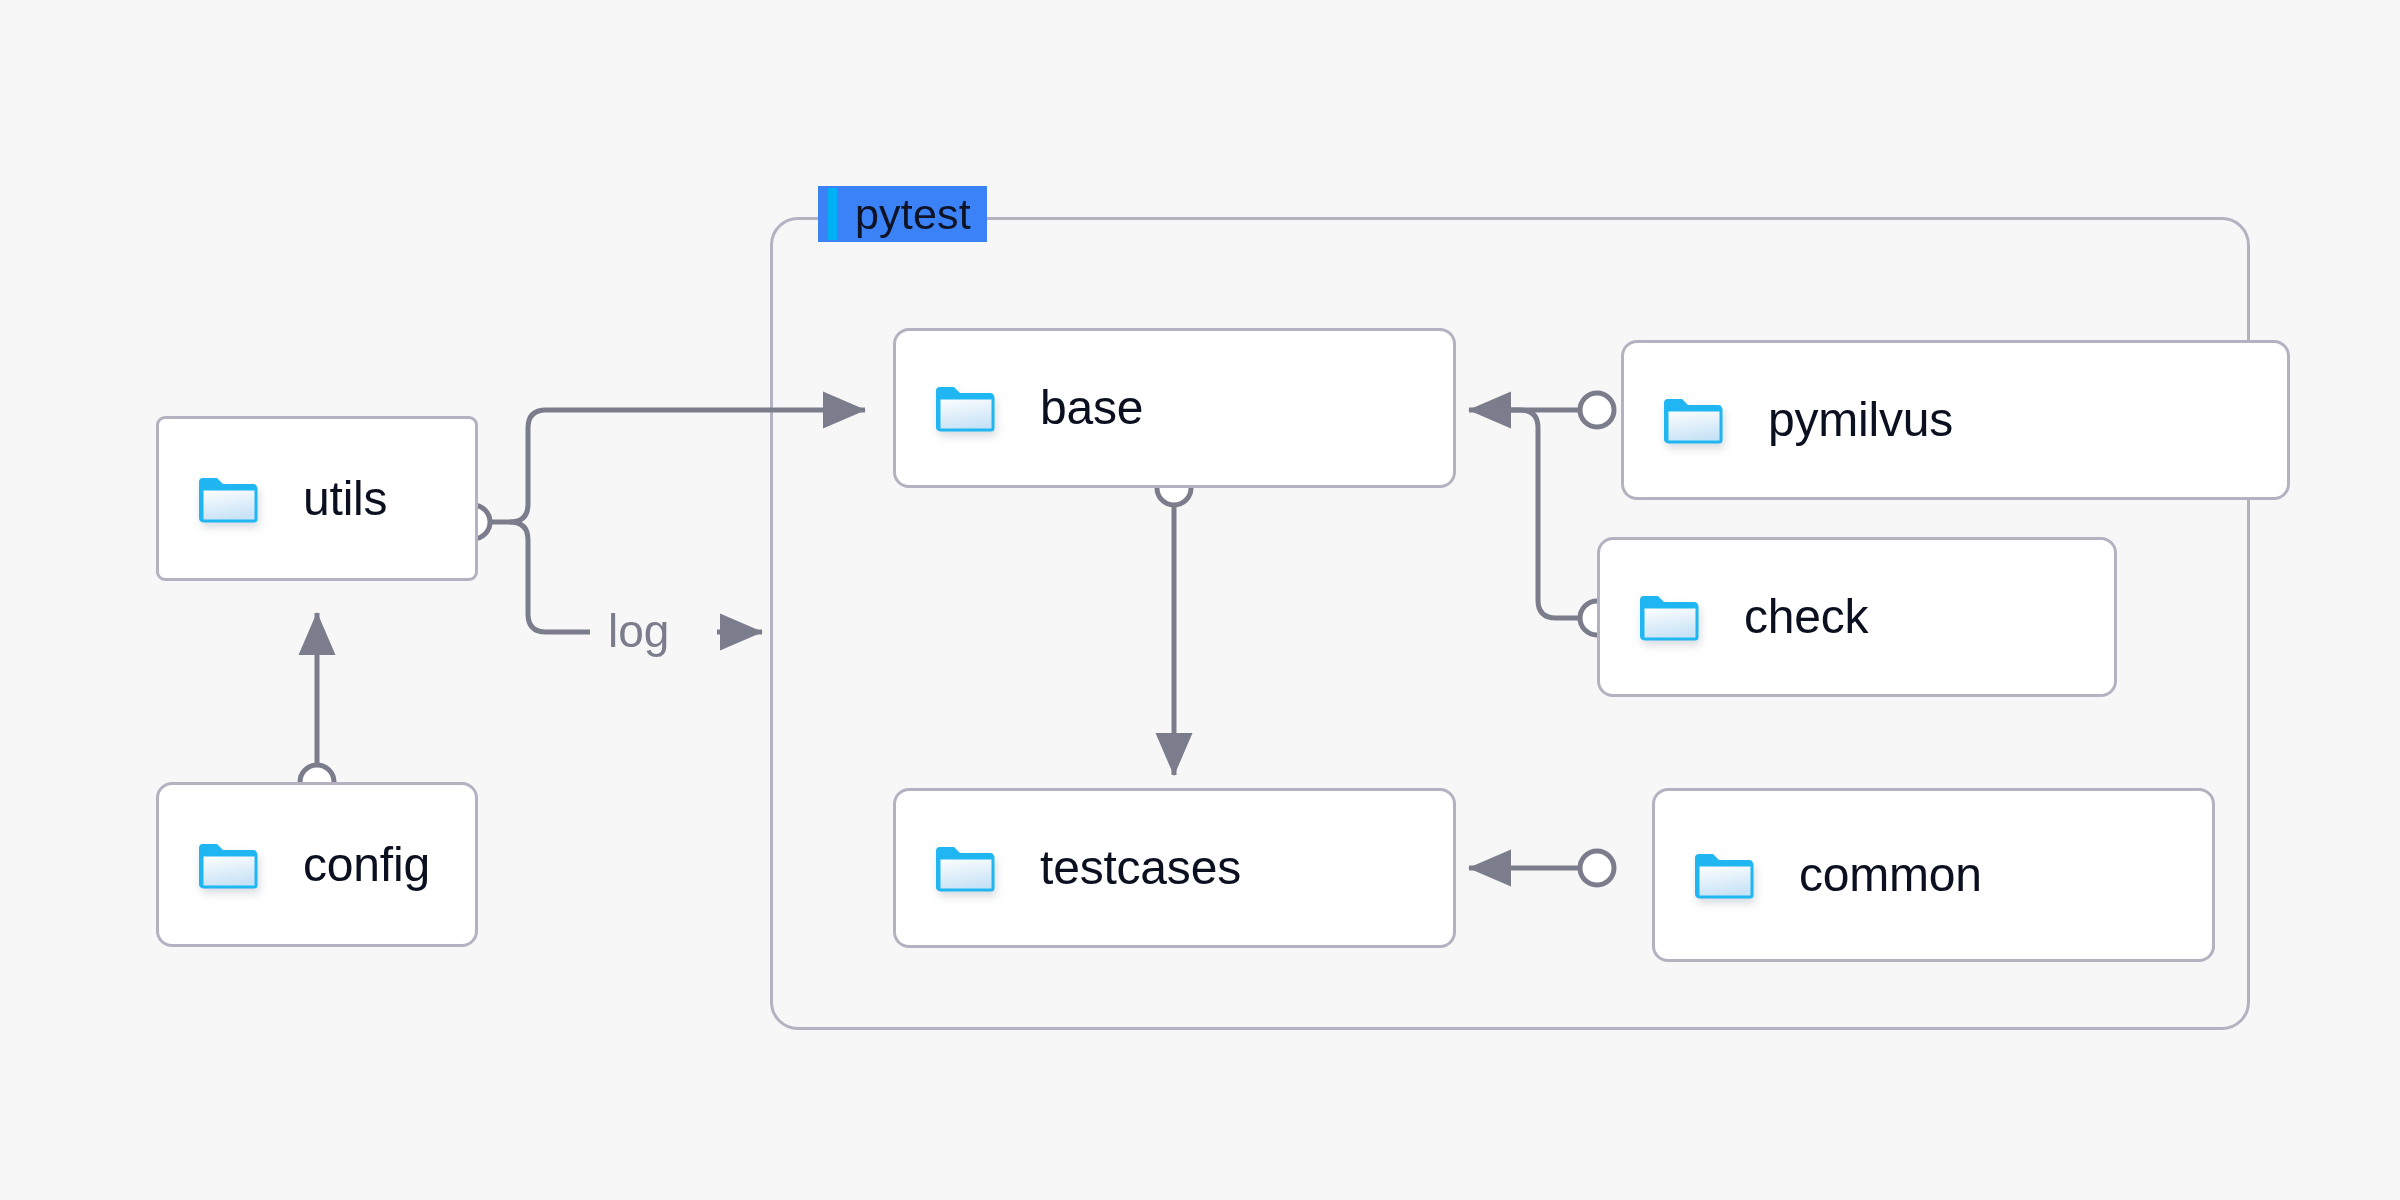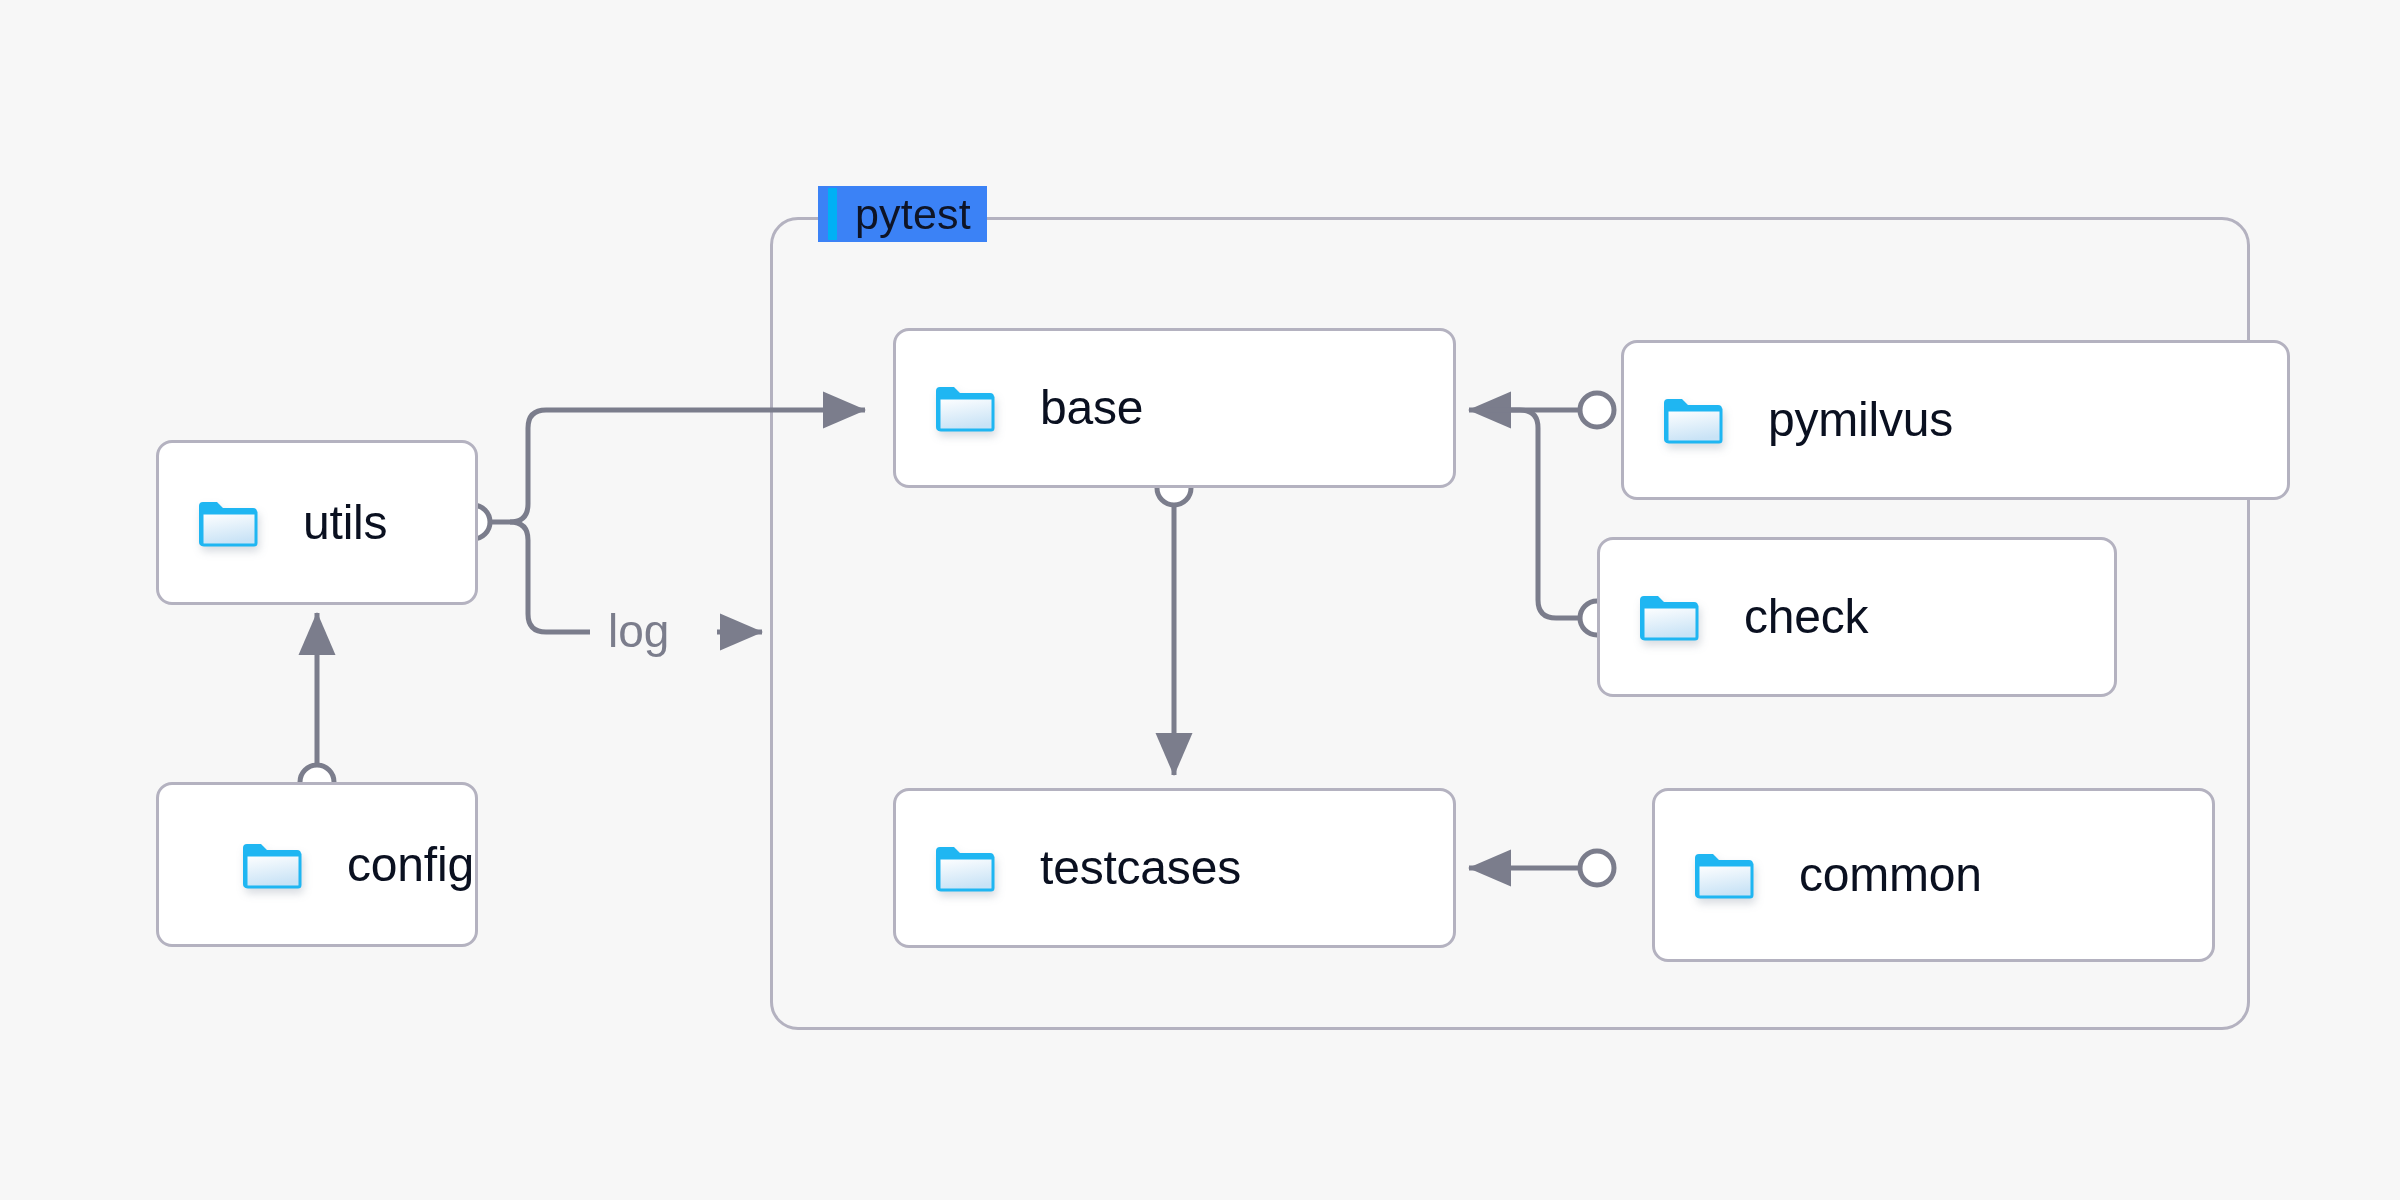--- a/index.html
+++ b/index.html
@@ -163,34 +163,34 @@
 
   <div class="group-label" style="left:818px; top:186px;">
     <span class="group-label-bar"></span>
     <span class="group-label-text">pytest</span>
   </div>
 
   <div class="edge-label" style="left:608px; top:608px;">
     <span>log</span>
   </div>
 
-  <div class="node" style="left:156px; top:440px; width:322px; height:165px;">
+  <div class="node" style="left:156px; top:416px; width:322px; height:165px;border-radius:9px;">
     <div class="node-inner">
       <span class="folder-icon">
         <svg viewBox="0 0 62 50" width="62" height="50" xmlns="http://www.w3.org/2000/svg">
           <path d="M2 8 Q2 4 6 4 L20 4 L26 10 L56 10 Q60 10 60 14 L60 44 Q60 48 56 48 L6 48 Q2 48 2 44 Z" fill="#1fb6f2"></path>
           <path d="M5 15 L59 15 L59 45 Q59 47 57 47 L7 47 Q5 47 5 45 Z" fill="url(#folderGrad)"></path>
           <path d="M5 15 L59 15 L59 45 Q59 47 57 47 L7 47 Q5 47 5 45 Z" fill="none" stroke="#1fb6f2" stroke-width="3"></path>
         </svg>
       </span>
       <span class="node-label">utils</span>
     </div>
   </div>
 
-  <div class="node" style="left:156px; top:782px; width:322px; height:165px;padding-left:44px;">
+  <div class="node" style="left:156px; top:782px; width:322px; height:165px;">
     <div class="node-inner">
       <span class="folder-icon">
         <svg viewBox="0 0 62 50" width="62" height="50" xmlns="http://www.w3.org/2000/svg">
           <path d="M2 8 Q2 4 6 4 L20 4 L26 10 L56 10 Q60 10 60 14 L60 44 Q60 48 56 48 L6 48 Q2 48 2 44 Z" fill="#1fb6f2"></path>
           <path d="M5 15 L59 15 L59 45 Q59 47 57 47 L7 47 Q5 47 5 45 Z" fill="url(#folderGrad)"></path>
           <path d="M5 15 L59 15 L59 45 Q59 47 57 47 L7 47 Q5 47 5 45 Z" fill="none" stroke="#1fb6f2" stroke-width="3"></path>
         </svg>
       </span>
       <span class="node-label">config</span>
     </div>

